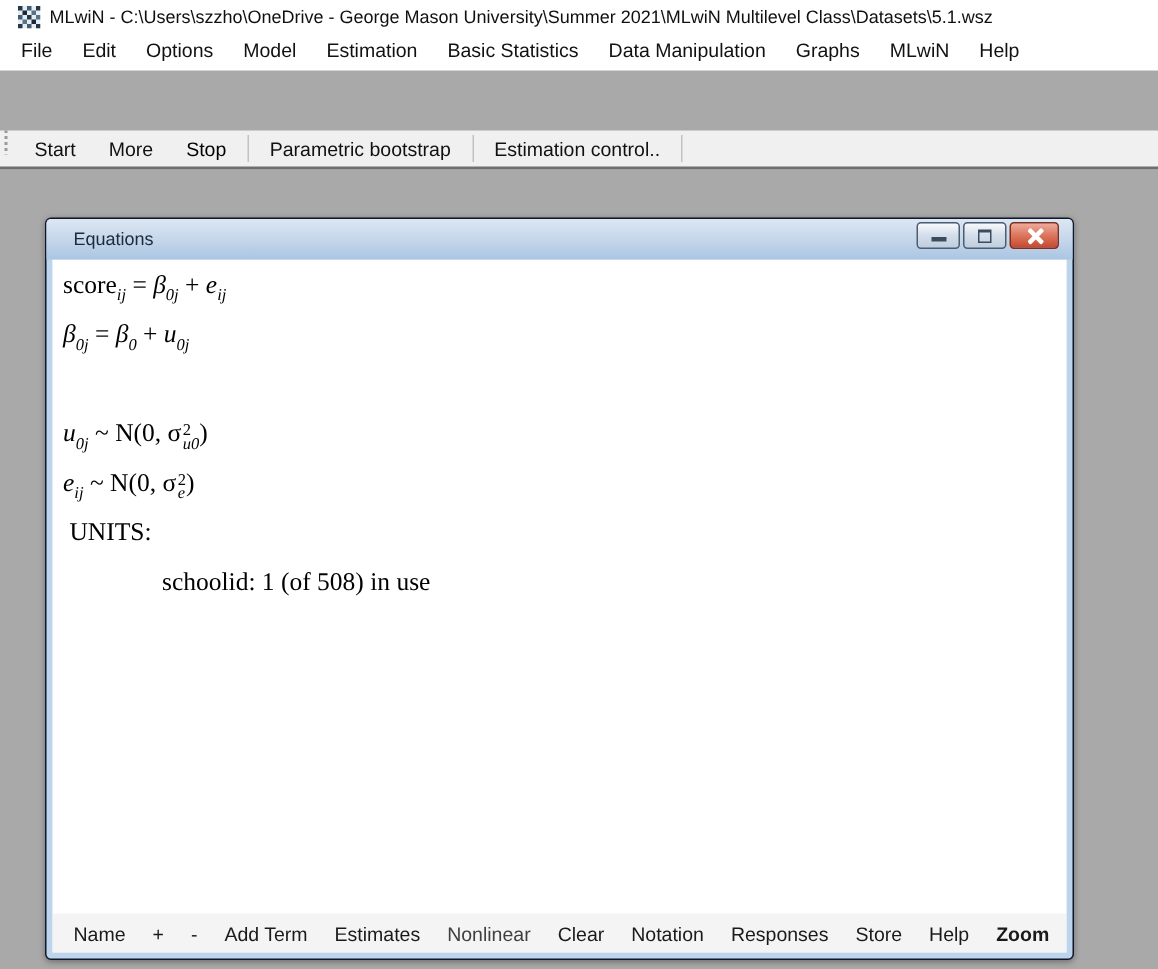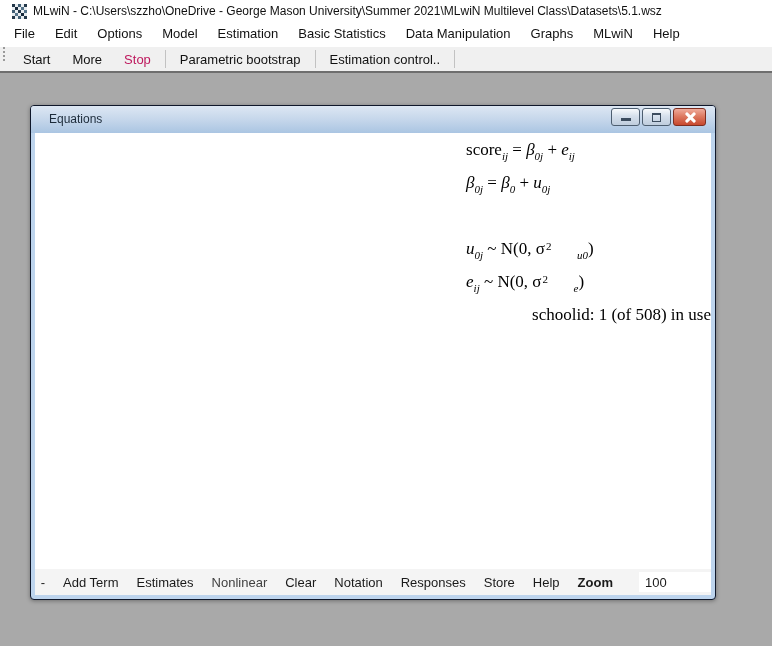--- a/index.html
+++ b/index.html
@@ -7,26 +7,26 @@
   body { font-family:"Liberation Sans", sans-serif; background:#a9a9a9; color:#111; }
 
   
   .app-titlebar { height:22px; background:#ffffff; display:flex; align-items:center; padding-left:12px; }
   .app-icon { width:15px; height:15px; margin-right:6px; flex:0 0 auto; }
   .app-title { font-size:12px; color:#101010; white-space:nowrap; }
 
   .menu-bar { height:25px; background:#ffffff; display:flex; font-size:13px; padding-left:4px; }
   .menu-item { padding:4px 10px; cursor:default; }
 
-  .toolbar { height:26px; background:#f0f0f0; display:flex; font-size:13px; border-bottom:2px solid #6e6e6e; }
+  .toolbar { height:26px; background:#f0f0f0; display:flex; font-size:13px; border-bottom:2px solid #6e6e6e;margin-top:40px; }
   .toolbar-inner { display:flex; align-items:center; height:24px; }
   .tb-grip { width:3px; height:16px; margin:0 6px 0 3px;
     background-image:repeating-linear-gradient(#9a9a9a 0 2px, transparent 2px 4px); background-size:2px 100%; background-repeat:no-repeat; }
   .tb-item { padding:3px 11px; white-space:nowrap; }
-  .tb-item.disabled { color:#be185d; }
+  .tb-item.disabled { color:#000000; }
   .tb-sep { width:1px; height:18px; background:#c2c2c2; margin:0 3px; }
 
   .workspace { position:relative; height:573px; background:#a9a9a9; }
 
   
   .eq-window { position:absolute; left:30px; top:32px; width:686px; height:495px;
     background:#bdd4ed; border:1px solid #0f172a; border-radius:4px;
     display:flex; flex-direction:column; box-shadow:0 1px 4px rgba(0,0,0,.35); }
   .eq-titlebar { position:relative; height:27px; flex:0 0 auto;
     background:linear-gradient(#dde7f3, #c3d5ea 55%, #aac5e2); border-radius:3px 3px 0 0; }
@@ -36,30 +36,30 @@
   .wbtn { width:29px; height:18px; border:1px solid #4d5e70; border-radius:3px;
     background:linear-gradient(#f8fafc, #d6e0ec 45%, #bfcddd); position:relative; }
   .wbtn.close { width:33px; border-color:#7e2d1f; background:linear-gradient(#efab9b, #dd7a62 45%, #c7482e); }
   .glyph-min { position:absolute; left:9px; bottom:4px; width:10px; height:3px; background:#3c4c5e; }
   .glyph-max { position:absolute; left:9px; top:4px; width:9px; height:9px; border:1px solid #3c4c5e; border-top-width:2px; background:transparent; }
   .glyph-close { position:absolute; left:11px; top:3px; width:11px; height:11px; }
   .glyph-close::before, .glyph-close::after { content:""; position:absolute; left:4px; top:-1px; width:3px; height:13px; background:#ffffff; border-radius:1px; }
   .glyph-close::before { transform:rotate(45deg); }
   .glyph-close::after { transform:rotate(-45deg); }
 
-  .eq-client { flex:1 1 auto; margin:0 4px 4px 4px; display:flex; flex-direction:column; background:#ffffff; overflow:hidden;align-items:flex-end; }
+  .eq-client { flex:1 1 auto; margin:0 4px 4px 4px; display:flex; flex-direction:column; background:#ffffff; overflow:hidden; }
   .eq-content { flex:1 1 auto; overflow:hidden; background:#ffffff;
     font-family:"Liberation Serif", serif; font-size:17px; color:#000; padding:0 0 0 7px; }
   .eq-line { height:33px; line-height:33px; white-space:pre; }
   .eq-line.indent { padding-left:66px; }
   .it { font-style:italic; }
   .sub { font-size:11px; font-style:italic; vertical-align:-5px; }
   .st { display:inline-block; vertical-align:-5px; margin-left:1px; text-align:left; }
   .st .sup { display:block; font-size:11px; line-height:9px; font-style:normal; }
-  .st .ssub { display:block; font-size:11px; line-height:9px; font-style:italic;margin-left:31px; }
+  .st .ssub { display:block; font-size:11px; line-height:9px; font-style:italic; }
 
   .eq-toolbar { flex:0 0 26px; background:#f4f4f4; display:flex; align-items:center;
     font-size:13px; padding-left:5px; color:#1a1a1a;gap:21px; }
   .eqtb-btn { padding:0 9px; white-space:nowrap; }
   .eqtb-btn.disabled { color:#404040; }
   .eqtb-btn.bold { font-weight:bold; padding-right:5px; }
   .zoom-field { width:72px; height:20px; background:#ffffff; display:flex; align-items:center;
     justify-content:space-between; padding:0 5px 0 6px; font-size:13px; }
 </style>
 </head>
@@ -130,20 +130,21 @@
       </div>
     </div>
 
     <div class="eq-client">
       <div class="eq-content">
           <div class="eq-line"><span class="rm">score</span><span class="sub">ij</span><span class="rm"> = </span><span class="it">β</span><span class="sub">0j</span><span class="rm"> + </span><span class="it">e</span><span class="sub">ij</span></div>
           <div class="eq-line"><span class="it">β</span><span class="sub">0j</span><span class="rm"> = </span><span class="it">β</span><span class="sub">0</span><span class="rm"> + </span><span class="it">u</span><span class="sub">0j</span></div>
           <div class="eq-line"></div>
           <div class="eq-line"><span class="it">u</span><span class="sub">0j</span><span class="rm"> ~ N(0, σ</span><span class="st"><span class="sup">2</span><span class="ssub">u0</span></span><span class="rm">)</span></div>
           <div class="eq-line"><span class="it">e</span><span class="sub">ij</span><span class="rm"> ~ N(0, σ</span><span class="st"><span class="sup">2</span><span class="ssub">e</span></span><span class="rm">)</span></div>
+          <div class="eq-line"><span class="rm"> UNITS:</span></div>
           <div class="eq-line indent"><span class="rm">schoolid: 1 (of 508) in use</span></div>
         </div>
 
       <div class="eq-toolbar">
         <div style="display:flex;align-items:center;">
             <div class="eqtb-btn">Name</div>
             <div class="eqtb-btn">+</div>
             <div class="eqtb-btn">-</div>
             <div class="eqtb-btn">Add Term</div>
             <div class="eqtb-btn">Estimates</div>

